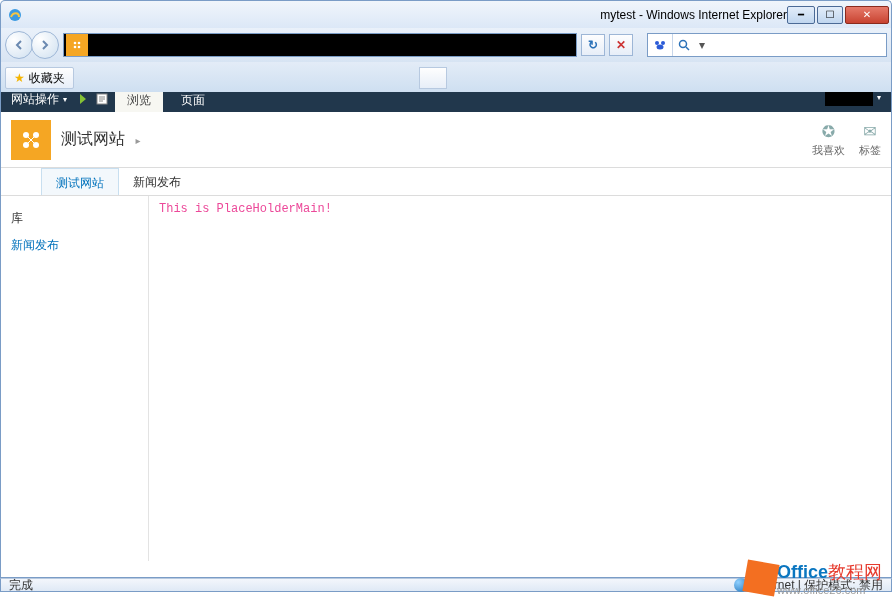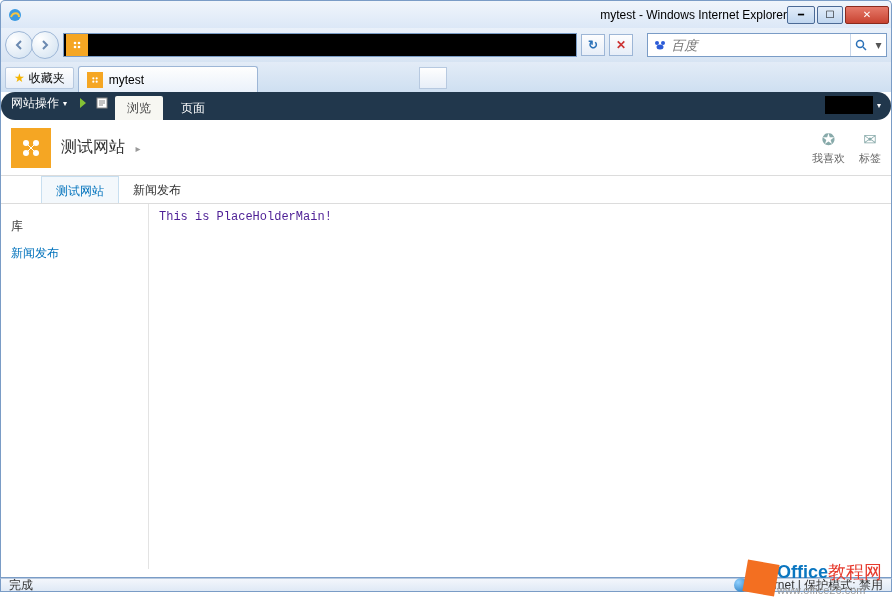--- a/index.html
+++ b/index.html
@@ -37,21 +37,21 @@
 .favbtn { height:22px; padding:0 8px; border:1px solid #b7c9e0; background:linear-gradient(#fefefe,#e7eef8); border-radius:2px; display:flex; align-items:center; gap:4px; margin-bottom:3px; }
 .favbtn .star { color:#f5b400; }
 .tab { height:26px; min-width:180px; background:linear-gradient(#fefefe,#eaf1fa); border:1px solid #9db6d6; border-bottom:none; border-radius:3px 3px 0 0; display:flex; align-items:center; padding:0 8px; gap:6px; }
 .tab .favicon-tab { width:16px; height:16px; background:#f5a623; display:flex;align-items:center;justify-content:center; color:#fff; font-size:8px; }
 .newtab { width:28px; height:22px; border:1px solid #b7c9e0; background:linear-gradient(#fefefe,#e7eef8); margin-bottom:3px; margin-left:auto; margin-right:440px;}
 
 
 .viewport { border:1px solid #7a9cc6; border-top:none; height: calc(600px - 28px - 34px - 30px - 22px); overflow:hidden; background:#fff; position:relative; }
 
 
-.sp-ribbon { height:28px; background:#21374c; display:flex; align-items:flex-end; padding:0 10px; color:#fff; gap:6px;border-radius:18px; }
+.sp-ribbon { height:20px; background:#21374c; display:flex; align-items:flex-end; padding:0 10px; color:#fff; gap:6px; }
 .sp-ribbon .actions { height:100%; display:flex; align-items:center; gap:4px; padding-bottom:6px;}
 .sp-ribbon .rb-tab { height:24px; padding:4px 12px; color:#fff; }
 .sp-ribbon .rb-tab.active { background:#f7f7f2; color:#444; border-radius:2px 2px 0 0; }
 .sp-ribbon .user-area { margin-left:auto; display:flex; align-items:center; gap:4px; padding-bottom:6px;}
 .sp-ribbon .user-area .blackbox { width:48px; height:18px; background:#000; }
 .sp-ribbon .dd-arrow { color:#fff; font-size:8px; }
 
 
 .sp-header { height:56px; background:#fff; border-bottom:1px solid #dcdcdc; display:flex; align-items:center; padding:0 10px; gap:10px; }
 .sp-logo { width:40px; height:40px; background:#f5a623; display:flex; align-items:center; justify-content:center; color:#fff; }
@@ -70,21 +70,21 @@
 .sp-topnav .sp-search-btn { width:22px; height:22px; border:1px solid #c7c7c7; background:#fff; color:#27a; display:flex;align-items:center;justify-content:center; }
 .sp-topnav .help-ic { width:18px; height:18px; border-radius:9px; background:#2b8ed6; color:#fff; text-align:center; line-height:18px; font-size:11px; }
 
 
 .sp-body { display:flex; height: calc(100% - 36px - 56px - 28px); }
 .sp-leftnav { width:148px; border-right:1px solid #e3e3e3; padding:8px 10px; }
 .sp-leftnav .hd { color:#333; margin:6px 0 4px; }
 .sp-leftnav .lnk { color:#333; margin:4px 0; display:flex; align-items:center; gap:6px; }
 .sp-leftnav .lnk.highlight { color:#0072bc; margin:10px 0; }
 .sp-leftnav .ic { width:14px; height:14px; display:inline-flex; align-items:center; justify-content:center; }
-.sp-main { flex:1; padding:6px 10px; font-family: "Courier New", monospace; color:#4c1d95; }
+.sp-main { flex:1; padding:6px 10px; font-family: "Courier New", monospace; color:#ec4899; }
 
 
 .statusbar { height:14px; background: linear-gradient(#f3f6fb,#dfe9f5); border:1px solid #7a9cc6; border-top-color:#b7c9e0; display:flex; align-items:center; padding:0 8px; font-size:12px; color:#333; }
 .statusbar .right { margin-left:auto; display:flex; align-items:center; gap:6px; }
 .statusbar .globe { width:14px; height:14px; border-radius:7px; background:radial-gradient(circle at 30% 30%,#8fd0ff,#1b6fb5); }
 
 
 .watermark { position:absolute; right:10px; bottom:4px; display:flex; align-items:center; gap:0; pointer-events:none; }
 .watermark .o-logo { width:32px; height:32px; background:#f36f21; transform:rotate(10deg); }
 .watermark .txt1 { color:#0a76c0; font-weight:bold; font-size:18px; }
@@ -138,46 +138,34 @@
   <div class="stop-x">✕</div>
   <div class="divider-v"></div>
   <div class="searchwrap">
     <span class="provider-icon">
       <svg width="14" height="14" viewBox="0 0 14 14">
           <circle cx="4" cy="5" r="2" fill="#2b5bd7"></circle>
           <circle cx="10" cy="5" r="2" fill="#2b5bd7"></circle>
           <ellipse cx="7" cy="9" rx="3.5" ry="2.5" fill="#2b5bd7"></ellipse>
         </svg>
     </span>
-    <input type="text" placeholder="百度" style="">
     <span class="go">
       <svg width="12" height="12" viewBox="0 0 12 12">
           <circle cx="5" cy="5" r="3.5" stroke="#2b71b8" fill="none" stroke-width="1.5"></circle>
           <line x1="8" y1="8" x2="11" y2="11" stroke="#2b71b8" stroke-width="1.5"></line>
         </svg>
     </span>
     <span class="dd">▾</span>
   </div>
 </div>
 
 <div class="tabrow">
   <div class="favbtn">
     <span class="star">★</span>
     <span>收藏夹</span>
-  </div>
-  <div class="tab">
-    <span class="favicon-tab">
-      <svg width="10" height="10" viewBox="0 0 12 12">
-          <circle cx="4" cy="4" r="1.3" fill="#fff"></circle>
-          <circle cx="8" cy="4" r="1.3" fill="#fff"></circle>
-          <circle cx="4" cy="8" r="1.3" fill="#fff"></circle>
-          <circle cx="8" cy="8" r="1.3" fill="#fff"></circle>
-        </svg>
-    </span>
-    <span>mytest</span>
   </div>
   <div class="newtab"></div>
 </div>
 
 <div class="viewport">
 
   <div class="sp-ribbon">
     <div class="actions">
       <span>网站操作</span>
       <span class="dd-arrow">▾</span>

